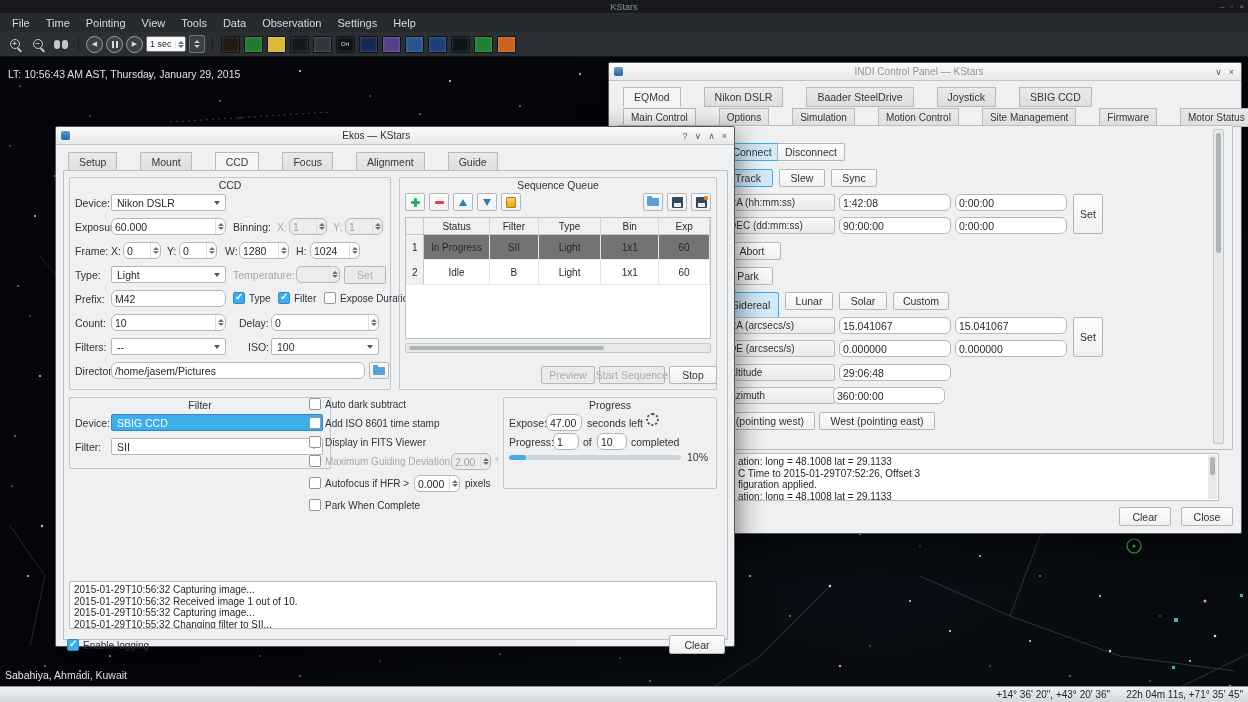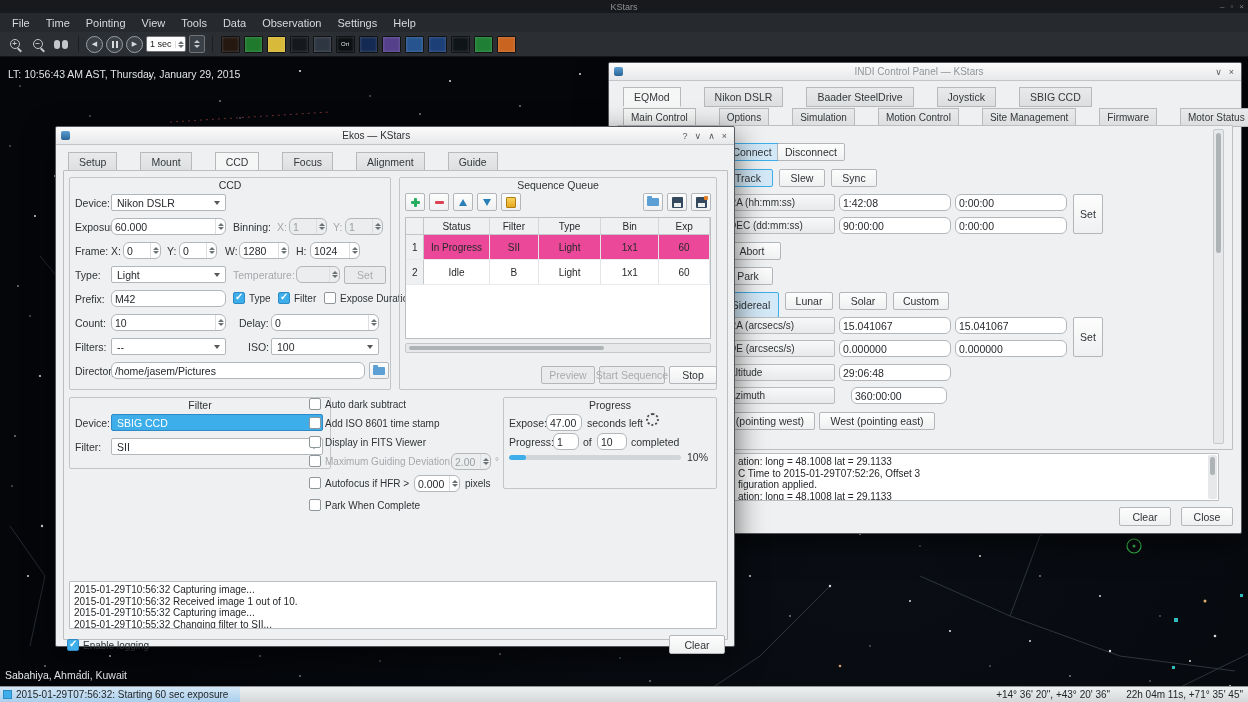--- a/index.html
+++ b/index.html
@@ -127,21 +127,21 @@
   .ic-save:after{content:"";position:absolute;left:2px;bottom:1px;width:7px;height:4px;background:#ecf0f1;}
   .ic-save.as:before{content:"";position:absolute;right:-1px;top:-1px;width:4px;height:4px;background:#e67e22;border-radius:1px;}
 
   
   .tblwrap{position:absolute;background:#fff;border:1px solid #bcbfc1;overflow:hidden;box-sizing:border-box;}
   .seqtbl{border-collapse:collapse;font-size:10px;color:#26292c;table-layout:fixed;}
   .seqtbl th{background:#eff0f1;border-right:1px solid #d4d6d7;border-bottom:1px solid #c4c7c9;
     font-weight:normal;height:16px;padding:0 2px;}
   .seqtbl td{border-right:1px solid #e3e5e6;border-bottom:1px solid #e9eaeb;height:24px;text-align:center;padding:0 2px;overflow:hidden;}
   .seqtbl .num{background:#eff0f1;border-right:1px solid #c4c7c9;width:14px;}
-  .seqtbl tr.sel td{background:#ec4899;} .seqtbl tr.sel td.num{background:#eff0f1;}
+  .seqtbl tr.sel td{background:#737373;} .seqtbl tr.sel td.num{background:#eff0f1;}
 
   
   .statusbar{position:absolute;left:0;bottom:0;right:0;height:15px;background:linear-gradient(#eef0f1,#d5d8da);
     border-top:1px solid #8f9396;display:flex;align-items:center;font-size:10px;color:#232629;z-index:30;}
   .sb-msg{display:flex;align-items:center;gap:4px;height:100%;background:linear-gradient(#d3e7f6,#abcfec);padding:0 12px 0 3px;}
   .sb-chip{width:7px;height:7px;background:#3daee9;border:1px solid #2d8ac7;}
   .sb-coords{margin-left:auto;display:flex;gap:16px;padding-right:5px;}
 </style>
 </head>
 <body>
@@ -419,21 +419,21 @@
         </span>
       <span class="fieldbox" style="left:346px;top:259px;width:112px;">
           <input value="0.000000" style="">
         </span>
 
       <span class="ilabel" style="left:114px;top:283px;width:112px;">Altitude</span>
       <span class="fieldbox" style="left:230px;top:283px;width:112px;">
           <input value="29:06:48" style="">
         </span>
       <span class="ilabel" style="left:114px;top:306px;width:112px;">Azimuth</span>
-      <span class="fieldbox" style="left:242px;top:306px;width:96px;">
+      <span class="fieldbox" style="left:224px;top:306px;width:112px;">
           <input value="360:00:00" style="">
         </span>
 
       <button class="btn" style="left:92px;top:331px;width:114px;height:18px;">East (pointing west)</button>
       <button class="btn" style="left:210px;top:331px;width:116px;height:18px;">West (pointing east)</button>
 
       <div class="sb-v" style="left:604px;top:48px;width:11px;height:315px;">
         <div class="sb-thumb" style="left:2px;top:3px;width:5px;height:120px;"></div>
       </div>
 
@@ -742,23 +742,19 @@
         <div>2015-01-29T10:55:32 Capturing image...</div>
         <div>2015-01-29T10:55:32 Changing filter to SII...</div>
       </div>
       <span class="cb checked" style="left:11px;top:494px;"></span>
       <span class="cb-lbl" style="left:27px;top:495px;">Enable logging</span>
       <button class="btn" style="left:613px;top:490px;width:56px;height:19px;">Clear</button>
     </div>
   </div>
 
   <div class="statusbar">
-    <span class="sb-msg">
-      <span class="sb-chip"></span>
-      <span>2015-01-29T07:56:32: Starting 60 sec exposure</span>
-    </span>
     <span class="sb-coords">
       <span>+14° 36' 20", +43° 20' 36"</span>
       <span>22h 04m 11s, +71° 35' 45"</span>
     </span>
   </div>
 
 </div>
 
 </body></html>

